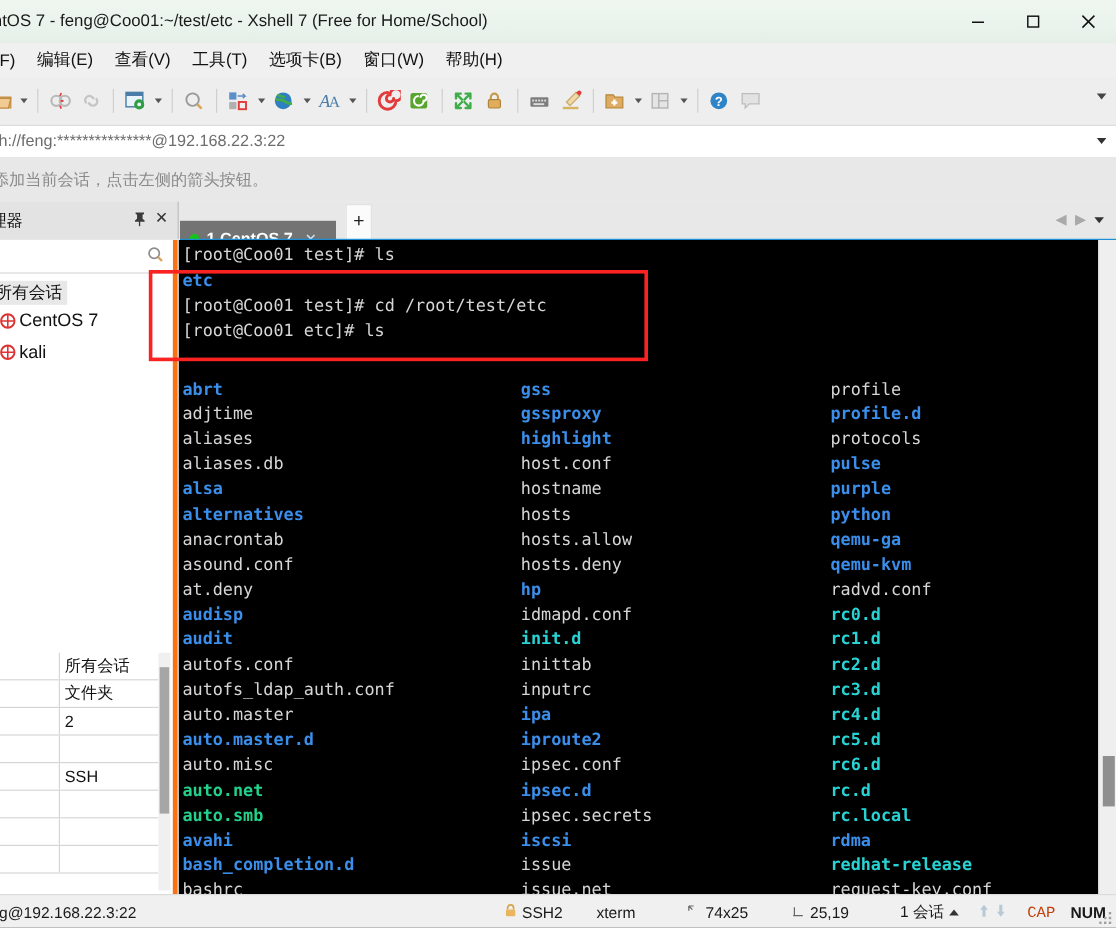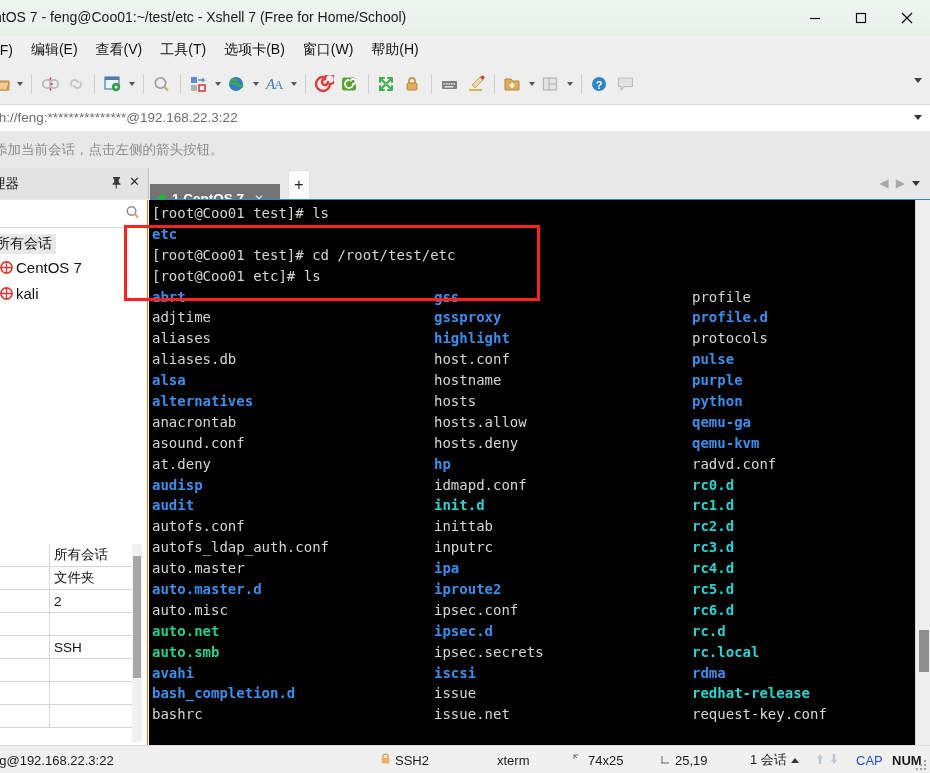--- a/index.html
+++ b/index.html
@@ -92,21 +92,21 @@
     display:flex;align-items:center;justify-content:center;font-size:16px;color:#222;
     border:1px solid #e2e2e2;border-bottom:none;box-sizing:border-box;
   }
   .tab-underline{position:absolute;left:150px;top:31px;width:780px;height:2px;background:#1b8fd6;}
   .tab-nav{position:absolute;right:10px;top:8px;display:flex;align-items:center;gap:7px;color:#a9a9a9;font-size:12px;}
   .tab-nav .dn{border-left:4px solid transparent;border-right:4px solid transparent;border-top:5px solid #333;}
 
   
   .sidebar{
     position:absolute;left:0;top:200px;width:148px;height:545px;
-    background:#ffffff;border-right:1px solid #f97316;box-sizing:border-box;
+    background:#ffffff;border-right:4px solid #f97316;box-sizing:border-box;
   }
   .search-row{position:relative;height:27px;border-bottom:1px solid #d9d9d9;background:#fff;}
   .search-icon{position:absolute;right:7px;top:5px;}
   .tree{padding:6px 0 0 0;}
   .tree-root{
     display:inline-block;margin-left:-8px;padding:1px 4px;font-size:14px;color:#111;
     background:#e8e8e8;white-space:nowrap;
   }
   .tree-item{display:flex;align-items:center;margin-left:-4px;height:26px;font-size:15px;color:#111;}
   .tree-item .t-ico{width:20px;display:flex;align-items:center;justify-content:center;}
@@ -124,40 +124,40 @@
     position:absolute;left:149px;top:200px;width:781px;height:545px;
     background:#000;overflow:hidden;
   }
   .term-inner{
     position:absolute;left:3px;top:3px;width:758px;
     font-family:"DejaVu Sans Mono","Liberation Mono",monospace;
     font-size:14px;line-height:20.9px;white-space:pre;
   }
   .term-line{height:20.9px;}
   .col{display:inline-block;}
-  .c1{width:282px;}
+  .c1{width:282px;margin-top:28px;}
   .c2{width:258px;}
   .w{color:#d6d6d6;}
   .b{color:#3b8eea;font-weight:bold;}
   .g{color:#23d18b;font-weight:bold;}
   .c{color:#29d3d3;font-weight:bold;}
   .term-scroll{position:absolute;right:0;top:0;width:15px;height:545px;background:#efefef;border-left:1px solid #d8d8d8;box-sizing:border-box;}
   .term-thumb{position:absolute;left:3px;top:430px;width:10px;height:42px;background:#8f8f8f;}
 
   
   .redbox{position:absolute;border:3px solid #fb2222;box-sizing:border-box;pointer-events:none;}
 
   
   .statusbar{
     position:absolute;left:0;top:745px;width:930px;height:28px;background:#f0f0f0;
     border-top:1px solid #dcdcdc;display:flex;align-items:center;
   }
   .sb-left{position:absolute;left:-8px;font-size:13px;color:#1a1a1a;white-space:nowrap;}
   .sb-cell{position:absolute;font-size:13px;color:#1a1a1a;display:flex;align-items:center;gap:4px;white-space:nowrap;}
-  .sb-dim{color:#1d4ed8;}
+  .sb-dim{color:#c2410c;font-family:Liberation Mono, monospace;}
   .grip{position:absolute;right:2px;bottom:2px;width:12px;height:12px;}
   .grip i{position:absolute;width:2px;height:2px;background:#9f9f9f;}
 </style>
 </head>
 <body>
 
 <div class="app">
 
   <div class="titlebar">
     <div class="title-text">ntOS 7 - feng@Coo01:~/test/etc - Xshell 7 (Free for Home/School)</div>
@@ -451,21 +451,21 @@
     <div class="term-inner" id="term-inner"><div class="term-line"><span class="w">[root@Coo01 test]# ls</span></div><div class="term-line"><span class="b">etc</span></div><div class="term-line"><span class="w">[root@Coo01 test]# cd /root/test/etc</span></div><div class="term-line"><span class="w">[root@Coo01 etc]# ls</span></div><div class="term-line"><span class="col c1"><span class="b">abrt</span></span><span class="col c2"><span class="b">gss</span></span><span class="col "><span class="w">profile</span></span></div><div class="term-line"><span class="col c1"><span class="w">adjtime</span></span><span class="col c2"><span class="b">gssproxy</span></span><span class="col "><span class="b">profile.d</span></span></div><div class="term-line"><span class="col c1"><span class="w">aliases</span></span><span class="col c2"><span class="b">highlight</span></span><span class="col "><span class="w">protocols</span></span></div><div class="term-line"><span class="col c1"><span class="w">aliases.db</span></span><span class="col c2"><span class="w">host.conf</span></span><span class="col "><span class="b">pulse</span></span></div><div class="term-line"><span class="col c1"><span class="b">alsa</span></span><span class="col c2"><span class="w">hostname</span></span><span class="col "><span class="b">purple</span></span></div><div class="term-line"><span class="col c1"><span class="b">alternatives</span></span><span class="col c2"><span class="w">hosts</span></span><span class="col "><span class="b">python</span></span></div><div class="term-line"><span class="col c1"><span class="w">anacrontab</span></span><span class="col c2"><span class="w">hosts.allow</span></span><span class="col "><span class="b">qemu-ga</span></span></div><div class="term-line"><span class="col c1"><span class="w">asound.conf</span></span><span class="col c2"><span class="w">hosts.deny</span></span><span class="col "><span class="b">qemu-kvm</span></span></div><div class="term-line"><span class="col c1"><span class="w">at.deny</span></span><span class="col c2"><span class="b">hp</span></span><span class="col "><span class="w">radvd.conf</span></span></div><div class="term-line"><span class="col c1"><span class="b">audisp</span></span><span class="col c2"><span class="w">idmapd.conf</span></span><span class="col "><span class="c">rc0.d</span></span></div><div class="term-line"><span class="col c1"><span class="b">audit</span></span><span class="col c2"><span class="c">init.d</span></span><span class="col "><span class="c">rc1.d</span></span></div><div class="term-line"><span class="col c1"><span class="w">autofs.conf</span></span><span class="col c2"><span class="w">inittab</span></span><span class="col "><span class="c">rc2.d</span></span></div><div class="term-line"><span class="col c1"><span class="w">autofs_ldap_auth.conf</span></span><span class="col c2"><span class="w">inputrc</span></span><span class="col "><span class="c">rc3.d</span></span></div><div class="term-line"><span class="col c1"><span class="w">auto.master</span></span><span class="col c2"><span class="b">ipa</span></span><span class="col "><span class="c">rc4.d</span></span></div><div class="term-line"><span class="col c1"><span class="b">auto.master.d</span></span><span class="col c2"><span class="b">iproute2</span></span><span class="col "><span class="c">rc5.d</span></span></div><div class="term-line"><span class="col c1"><span class="w">auto.misc</span></span><span class="col c2"><span class="w">ipsec.conf</span></span><span class="col "><span class="c">rc6.d</span></span></div><div class="term-line"><span class="col c1"><span class="g">auto.net</span></span><span class="col c2"><span class="b">ipsec.d</span></span><span class="col "><span class="c">rc.d</span></span></div><div class="term-line"><span class="col c1"><span class="g">auto.smb</span></span><span class="col c2"><span class="w">ipsec.secrets</span></span><span class="col "><span class="c">rc.local</span></span></div><div class="term-line"><span class="col c1"><span class="b">avahi</span></span><span class="col c2"><span class="b">iscsi</span></span><span class="col "><span class="b">rdma</span></span></div><div class="term-line"><span class="col c1"><span class="b">bash_completion.d</span></span><span class="col c2"><span class="w">issue</span></span><span class="col "><span class="c">redhat-release</span></span></div><div class="term-line"><span class="col c1"><span class="w">bashrc</span></span><span class="col c2"><span class="w">issue.net</span></span><span class="col "><span class="w">request-key.conf</span></span></div></div>
     <div class="term-scroll">
       <div class="term-thumb"></div>
     </div>
   </div>
 
   <div class="redbox" style="left:124px;top:225px;width:416px;height:76px;"></div>
 
   <div class="statusbar">
     <div class="sb-left">ng@192.168.22.3:22</div>
-    <div class="sb-cell" style="left:380px;justify-content:center;">
+    <div class="sb-cell" style="left:420px;justify-content:center;">
       <span>
         <svg width="11" height="12" viewBox="0 0 11 12">
             <path d="M3 5V3.6a2.5 2.5 0 015 0V5" fill="none" stroke="#d8a34a" stroke-width="1.4"></path>
             <rect x="1.6" y="5" width="7.8" height="5.6" rx="1" fill="#e9b65f"></rect>
           </svg>
       </span>
       <span>SSH2</span>
     </div>
     <div class="sb-cell" style="left:497px;">xterm</div>
     <div class="sb-cell" style="left:573px;">

